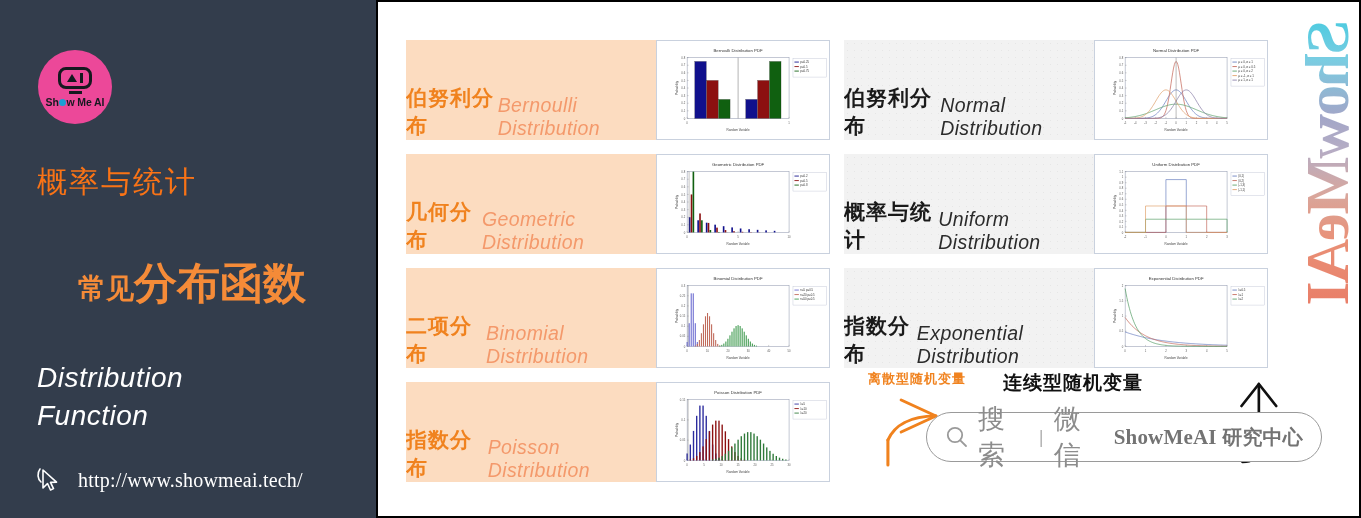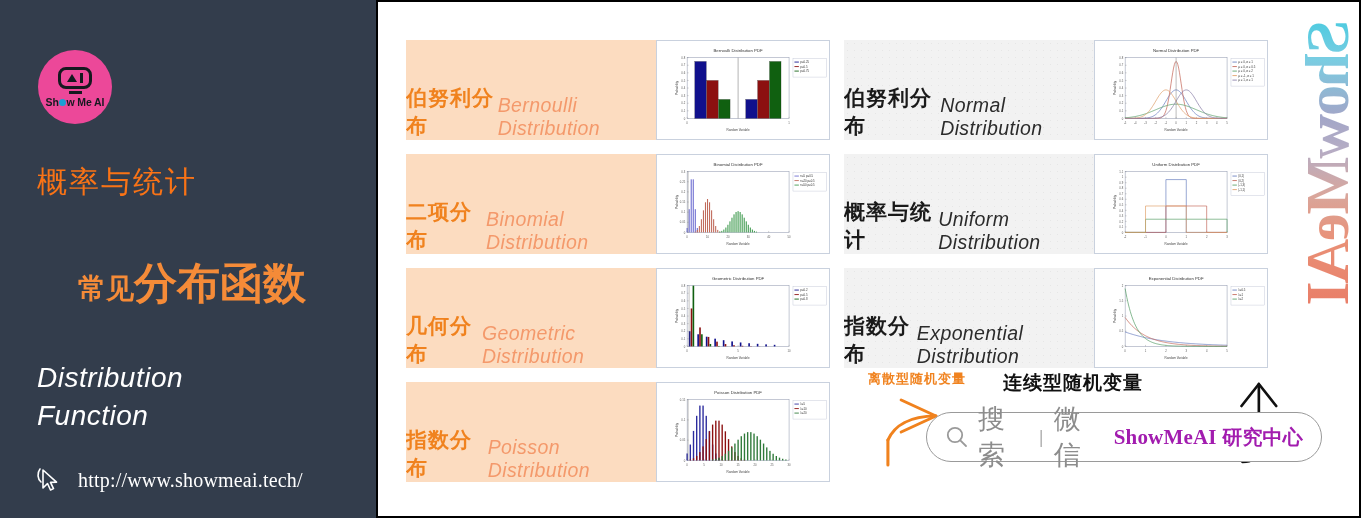--- a/index.html
+++ b/index.html
@@ -184,21 +184,21 @@
     z-index: 5;
   }
   .search-icon { flex: 0 0 24px; width: 24px; height: 24px; }
   .search-ph {
     font-size: 27px; color: #8c8c8c;
     font-family: "DejaVu Sans", "Liberation Sans", sans-serif;
     letter-spacing: 1px;
   }
   .search-sep { color: #b5b5b5; font-size: 19px; margin: 0 1px; }
   .search-brand {
-    font-size: 21px; font-weight: bold; color: #a21caf;
+    font-size: 21px; font-weight: bold; color: #737373;
     font-family: "Liberation Serif", "DejaVu Serif", serif;
     letter-spacing: 0.2px; white-space: nowrap;
   }
   .search-brand .cn {
     font-family: "DejaVu Sans", "Liberation Sans", sans-serif;
     font-size: 20px;
   }
 </style>
 </head>
 <body>
@@ -280,20 +280,92 @@
                 <text x="145.5" y="27.5" font-size="2.9" fill="#333">p=0.5</text>
                 <line x1="139.5" y1="30.7" x2="144" y2="30.7" stroke="#106010" stroke-width="0.9"></line>
                 <text x="145.5" y="32.1" font-size="2.9" fill="#333">p=0.75</text>
                 <rect x="37.8" y="20.875" width="11.733333333333333" height="58.125" fill="#10108c" stroke="#000" stroke-width="0.2"></rect>
                 <rect x="49.93333333333333" y="40.25" width="11.733333333333333" height="38.75" fill="#8c1010" stroke="#000" stroke-width="0.2"></rect>
                 <rect x="62.06666666666666" y="59.625" width="11.733333333333333" height="19.375" fill="#106010" stroke="#000" stroke-width="0.2"></rect>
                 <rect x="89.8" y="59.625" width="11.733333333333333" height="19.375" fill="#10108c" stroke="#000" stroke-width="0.2"></rect>
                 <rect x="101.93333333333334" y="40.25" width="11.733333333333333" height="38.75" fill="#8c1010" stroke="#000" stroke-width="0.2"></rect>
                 <rect x="114.06666666666666" y="20.875" width="11.733333333333333" height="58.125" fill="#106010" stroke="#000" stroke-width="0.2"></rect>
                 <line x1="82" y1="17" x2="82" y2="79" stroke="#666" stroke-width="0.5"></line>
+              </svg>
+            </div>
+          </div>
+          <div class="card discrete">
+            <div class="card-label">
+              <div class="card-cn">几何分布</div>
+              <div class="card-en">Geometric Distribution</div>
+            </div>
+            <div class="chart-box">
+              <svg class="chart-svg" viewBox="0 0 174 100">
+                <rect x="30" y="17" width="104" height="62" fill="#fff" stroke="#8890a8" stroke-width="0.5"></rect>
+                <text x="82" y="11" text-anchor="middle" font-size="4.4" fill="#333">Geometric Distribution PDF</text>
+                <text x="82" y="92" text-anchor="middle" font-size="3.1" fill="#444">Random Variable</text>
+                <text x="21" y="48" text-anchor="middle" font-size="3.1" fill="#444" transform="rotate(-90 21 48)">Probability</text>
+                <text x="28" y="80.2" text-anchor="end" font-size="2.8" fill="#555">0</text>
+                <line x1="30" y1="79" x2="31.5" y2="79" stroke="#888" stroke-width="0.4"></line>
+                <text x="28" y="72.45" text-anchor="end" font-size="2.8" fill="#555">0.1</text>
+                <line x1="30" y1="71.25" x2="31.5" y2="71.25" stroke="#888" stroke-width="0.4"></line>
+                <text x="28" y="64.7" text-anchor="end" font-size="2.8" fill="#555">0.2</text>
+                <line x1="30" y1="63.5" x2="31.5" y2="63.5" stroke="#888" stroke-width="0.4"></line>
+                <text x="28" y="56.95" text-anchor="end" font-size="2.8" fill="#555">0.3</text>
+                <line x1="30" y1="55.75" x2="31.5" y2="55.75" stroke="#888" stroke-width="0.4"></line>
+                <text x="28" y="49.2" text-anchor="end" font-size="2.8" fill="#555">0.4</text>
+                <line x1="30" y1="48" x2="31.5" y2="48" stroke="#888" stroke-width="0.4"></line>
+                <text x="28" y="41.45" text-anchor="end" font-size="2.8" fill="#555">0.5</text>
+                <line x1="30" y1="40.25" x2="31.5" y2="40.25" stroke="#888" stroke-width="0.4"></line>
+                <text x="28" y="33.7" text-anchor="end" font-size="2.8" fill="#555">0.6</text>
+                <line x1="30" y1="32.5" x2="31.5" y2="32.5" stroke="#888" stroke-width="0.4"></line>
+                <text x="28" y="25.95" text-anchor="end" font-size="2.8" fill="#555">0.7</text>
+                <line x1="30" y1="24.75" x2="31.5" y2="24.75" stroke="#888" stroke-width="0.4"></line>
+                <text x="28" y="18.2" text-anchor="end" font-size="2.8" fill="#555">0.8</text>
+                <line x1="30" y1="17" x2="31.5" y2="17" stroke="#888" stroke-width="0.4"></line>
+                <text x="30" y="84.5" text-anchor="middle" font-size="2.8" fill="#555">0</text>
+                <line x1="30" y1="79" x2="30" y2="77.5" stroke="#888" stroke-width="0.4"></line>
+                <text x="82" y="84.5" text-anchor="middle" font-size="2.8" fill="#555">5</text>
+                <line x1="82" y1="79" x2="82" y2="77.5" stroke="#888" stroke-width="0.4"></line>
+                <text x="134" y="84.5" text-anchor="middle" font-size="2.8" fill="#555">10</text>
+                <line x1="134" y1="79" x2="134" y2="77.5" stroke="#888" stroke-width="0.4"></line>
+                <rect x="138" y="18" width="34" height="18.799999999999997" fill="#fff" stroke="#b8bed0" stroke-width="0.4"></rect>
+                <line x1="139.5" y1="21.5" x2="144" y2="21.5" stroke="#10108c" stroke-width="0.9"></line>
+                <text x="145.5" y="22.9" font-size="2.9" fill="#333">p=0.2</text>
+                <line x1="139.5" y1="26.1" x2="144" y2="26.1" stroke="#8c1010" stroke-width="0.9"></line>
+                <text x="145.5" y="27.5" font-size="2.9" fill="#333">p=0.5</text>
+                <line x1="139.5" y1="30.7" x2="144" y2="30.7" stroke="#106010" stroke-width="0.9"></line>
+                <text x="145.5" y="32.1" font-size="2.9" fill="#333">p=0.8</text>
+                <rect x="31.733333333333334" y="63.5" width="1.6566666666666665" height="15.5" fill="#10108c"></rect>
+                <rect x="33.64" y="40.25" width="1.6566666666666665" height="38.75" fill="#8c1010"></rect>
+                <rect x="35.54666666666667" y="17" width="1.6566666666666665" height="62" fill="#106010"></rect>
+                <rect x="40.4" y="66.6" width="1.6566666666666665" height="12.400000000000006" fill="#10108c"></rect>
+                <rect x="42.306666666666665" y="59.625" width="1.6566666666666665" height="19.375" fill="#8c1010"></rect>
+                <rect x="44.21333333333333" y="66.6" width="1.6566666666666665" height="12.400000000000006" fill="#106010"></rect>
+                <rect x="49.06666666666666" y="69.08" width="1.6566666666666665" height="9.920000000000002" fill="#10108c"></rect>
+                <rect x="50.97333333333333" y="69.3125" width="1.6566666666666665" height="9.6875" fill="#8c1010"></rect>
+                <rect x="52.879999999999995" y="76.52" width="1.6566666666666665" height="2.480000000000004" fill="#106010"></rect>
+                <rect x="57.733333333333334" y="71.095" width="1.6566666666666665" height="7.905000000000001" fill="#10108c"></rect>
+                <rect x="59.64" y="74.1175" width="1.6566666666666665" height="4.882499999999993" fill="#8c1010"></rect>
+                <rect x="61.54666666666667" y="78.535" width="1.6566666666666665" height="0.4650000000000034" fill="#106010"></rect>
+                <rect x="66.39999999999999" y="72.645" width="1.6566666666666665" height="6.355000000000004" fill="#10108c"></rect>
+                <rect x="68.30666666666666" y="76.5975" width="1.6566666666666665" height="2.4025000000000034" fill="#8c1010"></rect>
+                <rect x="70.21333333333332" y="78.9225" width="1.6566666666666665" height="0.07750000000000057" fill="#106010"></rect>
+                <rect x="75.06666666666666" y="73.885" width="1.6566666666666665" height="5.114999999999995" fill="#10108c"></rect>
+                <rect x="76.97333333333333" y="77.76" width="1.6566666666666665" height="1.2399999999999949" fill="#8c1010"></rect>
+                <rect x="83.73333333333333" y="74.97" width="1.6566666666666665" height="4.030000000000001" fill="#10108c"></rect>
+                <rect x="85.64" y="78.38" width="1.6566666666666665" height="0.6200000000000045" fill="#8c1010"></rect>
+                <rect x="92.39999999999999" y="75.745" width="1.6566666666666665" height="3.2549999999999955" fill="#10108c"></rect>
+                <rect x="94.30666666666666" y="78.69" width="1.6566666666666665" height="0.3100000000000023" fill="#8c1010"></rect>
+                <rect x="101.06666666666666" y="76.365" width="1.6566666666666665" height="2.635000000000005" fill="#10108c"></rect>
+                <rect x="102.97333333333333" y="78.845" width="1.6566666666666665" height="0.15500000000000114" fill="#8c1010"></rect>
+                <rect x="109.73333333333333" y="76.9075" width="1.6566666666666665" height="2.092500000000001" fill="#10108c"></rect>
+                <rect x="111.64" y="78.9225" width="1.6566666666666665" height="0.07750000000000057" fill="#8c1010"></rect>
+                <rect x="118.39999999999999" y="77.3725" width="1.6566666666666665" height="1.6274999999999977" fill="#10108c"></rect>
+                <line x1="32" y1="17" x2="32" y2="79" stroke="#666" stroke-width="0.4"></line>
               </svg>
             </div>
           </div>
           <div class="card discrete">
             <div class="card-label">
               <div class="card-cn">二项分布</div>
               <div class="card-en">Binomial Distribution</div>
             </div>
             <div class="chart-box">
               <svg class="chart-svg" viewBox="0 0 174 100">
@@ -366,92 +438,20 @@
                 <rect x="83.53" y="58.16788192410513" width="1.1" height="20.83211807589487" fill="#3f9a4f"></rect>
                 <rect x="85.61" y="60.56876178046762" width="1.1" height="18.431238219532382" fill="#3f9a4f"></rect>
                 <rect x="87.69000000000001" y="63.971245664747215" width="1.1" height="15.028754335252785" fill="#3f9a4f"></rect>
                 <rect x="89.77" y="67.70623237385077" width="1.1" height="11.293767626149233" fill="#3f9a4f"></rect>
                 <rect x="91.85000000000001" y="71.17828298742728" width="1.1" height="7.821717012572719" fill="#3f9a4f"></rect>
                 <rect x="93.93" y="74.00756131183434" width="1.1" height="4.992438688165663" fill="#3f9a4f"></rect>
                 <rect x="96.01" y="76.0632243537655" width="1.1" height="2.9367756462344943" fill="#3f9a4f"></rect>
                 <rect x="98.09" y="77.40787856530609" width="1.1" height="1.592121434693908" fill="#3f9a4f"></rect>
                 <rect x="100.17" y="78.2045204896117" width="1.1" height="0.7954795103883043" fill="#3f9a4f"></rect>
                 <line x1="31" y1="17" x2="31" y2="79" stroke="#666" stroke-width="0.4"></line>
-              </svg>
-            </div>
-          </div>
-          <div class="card discrete">
-            <div class="card-label">
-              <div class="card-cn">几何分布</div>
-              <div class="card-en">Geometric Distribution</div>
-            </div>
-            <div class="chart-box">
-              <svg class="chart-svg" viewBox="0 0 174 100">
-                <rect x="30" y="17" width="104" height="62" fill="#fff" stroke="#8890a8" stroke-width="0.5"></rect>
-                <text x="82" y="11" text-anchor="middle" font-size="4.4" fill="#333">Geometric Distribution PDF</text>
-                <text x="82" y="92" text-anchor="middle" font-size="3.1" fill="#444">Random Variable</text>
-                <text x="21" y="48" text-anchor="middle" font-size="3.1" fill="#444" transform="rotate(-90 21 48)">Probability</text>
-                <text x="28" y="80.2" text-anchor="end" font-size="2.8" fill="#555">0</text>
-                <line x1="30" y1="79" x2="31.5" y2="79" stroke="#888" stroke-width="0.4"></line>
-                <text x="28" y="72.45" text-anchor="end" font-size="2.8" fill="#555">0.1</text>
-                <line x1="30" y1="71.25" x2="31.5" y2="71.25" stroke="#888" stroke-width="0.4"></line>
-                <text x="28" y="64.7" text-anchor="end" font-size="2.8" fill="#555">0.2</text>
-                <line x1="30" y1="63.5" x2="31.5" y2="63.5" stroke="#888" stroke-width="0.4"></line>
-                <text x="28" y="56.95" text-anchor="end" font-size="2.8" fill="#555">0.3</text>
-                <line x1="30" y1="55.75" x2="31.5" y2="55.75" stroke="#888" stroke-width="0.4"></line>
-                <text x="28" y="49.2" text-anchor="end" font-size="2.8" fill="#555">0.4</text>
-                <line x1="30" y1="48" x2="31.5" y2="48" stroke="#888" stroke-width="0.4"></line>
-                <text x="28" y="41.45" text-anchor="end" font-size="2.8" fill="#555">0.5</text>
-                <line x1="30" y1="40.25" x2="31.5" y2="40.25" stroke="#888" stroke-width="0.4"></line>
-                <text x="28" y="33.7" text-anchor="end" font-size="2.8" fill="#555">0.6</text>
-                <line x1="30" y1="32.5" x2="31.5" y2="32.5" stroke="#888" stroke-width="0.4"></line>
-                <text x="28" y="25.95" text-anchor="end" font-size="2.8" fill="#555">0.7</text>
-                <line x1="30" y1="24.75" x2="31.5" y2="24.75" stroke="#888" stroke-width="0.4"></line>
-                <text x="28" y="18.2" text-anchor="end" font-size="2.8" fill="#555">0.8</text>
-                <line x1="30" y1="17" x2="31.5" y2="17" stroke="#888" stroke-width="0.4"></line>
-                <text x="30" y="84.5" text-anchor="middle" font-size="2.8" fill="#555">0</text>
-                <line x1="30" y1="79" x2="30" y2="77.5" stroke="#888" stroke-width="0.4"></line>
-                <text x="82" y="84.5" text-anchor="middle" font-size="2.8" fill="#555">5</text>
-                <line x1="82" y1="79" x2="82" y2="77.5" stroke="#888" stroke-width="0.4"></line>
-                <text x="134" y="84.5" text-anchor="middle" font-size="2.8" fill="#555">10</text>
-                <line x1="134" y1="79" x2="134" y2="77.5" stroke="#888" stroke-width="0.4"></line>
-                <rect x="138" y="18" width="34" height="18.799999999999997" fill="#fff" stroke="#b8bed0" stroke-width="0.4"></rect>
-                <line x1="139.5" y1="21.5" x2="144" y2="21.5" stroke="#10108c" stroke-width="0.9"></line>
-                <text x="145.5" y="22.9" font-size="2.9" fill="#333">p=0.2</text>
-                <line x1="139.5" y1="26.1" x2="144" y2="26.1" stroke="#8c1010" stroke-width="0.9"></line>
-                <text x="145.5" y="27.5" font-size="2.9" fill="#333">p=0.5</text>
-                <line x1="139.5" y1="30.7" x2="144" y2="30.7" stroke="#106010" stroke-width="0.9"></line>
-                <text x="145.5" y="32.1" font-size="2.9" fill="#333">p=0.8</text>
-                <rect x="31.733333333333334" y="63.5" width="1.6566666666666665" height="15.5" fill="#10108c"></rect>
-                <rect x="33.64" y="40.25" width="1.6566666666666665" height="38.75" fill="#8c1010"></rect>
-                <rect x="35.54666666666667" y="17" width="1.6566666666666665" height="62" fill="#106010"></rect>
-                <rect x="40.4" y="66.6" width="1.6566666666666665" height="12.400000000000006" fill="#10108c"></rect>
-                <rect x="42.306666666666665" y="59.625" width="1.6566666666666665" height="19.375" fill="#8c1010"></rect>
-                <rect x="44.21333333333333" y="66.6" width="1.6566666666666665" height="12.400000000000006" fill="#106010"></rect>
-                <rect x="49.06666666666666" y="69.08" width="1.6566666666666665" height="9.920000000000002" fill="#10108c"></rect>
-                <rect x="50.97333333333333" y="69.3125" width="1.6566666666666665" height="9.6875" fill="#8c1010"></rect>
-                <rect x="52.879999999999995" y="76.52" width="1.6566666666666665" height="2.480000000000004" fill="#106010"></rect>
-                <rect x="57.733333333333334" y="71.095" width="1.6566666666666665" height="7.905000000000001" fill="#10108c"></rect>
-                <rect x="59.64" y="74.1175" width="1.6566666666666665" height="4.882499999999993" fill="#8c1010"></rect>
-                <rect x="61.54666666666667" y="78.535" width="1.6566666666666665" height="0.4650000000000034" fill="#106010"></rect>
-                <rect x="66.39999999999999" y="72.645" width="1.6566666666666665" height="6.355000000000004" fill="#10108c"></rect>
-                <rect x="68.30666666666666" y="76.5975" width="1.6566666666666665" height="2.4025000000000034" fill="#8c1010"></rect>
-                <rect x="70.21333333333332" y="78.9225" width="1.6566666666666665" height="0.07750000000000057" fill="#106010"></rect>
-                <rect x="75.06666666666666" y="73.885" width="1.6566666666666665" height="5.114999999999995" fill="#10108c"></rect>
-                <rect x="76.97333333333333" y="77.76" width="1.6566666666666665" height="1.2399999999999949" fill="#8c1010"></rect>
-                <rect x="83.73333333333333" y="74.97" width="1.6566666666666665" height="4.030000000000001" fill="#10108c"></rect>
-                <rect x="85.64" y="78.38" width="1.6566666666666665" height="0.6200000000000045" fill="#8c1010"></rect>
-                <rect x="92.39999999999999" y="75.745" width="1.6566666666666665" height="3.2549999999999955" fill="#10108c"></rect>
-                <rect x="94.30666666666666" y="78.69" width="1.6566666666666665" height="0.3100000000000023" fill="#8c1010"></rect>
-                <rect x="101.06666666666666" y="76.365" width="1.6566666666666665" height="2.635000000000005" fill="#10108c"></rect>
-                <rect x="102.97333333333333" y="78.845" width="1.6566666666666665" height="0.15500000000000114" fill="#8c1010"></rect>
-                <rect x="109.73333333333333" y="76.9075" width="1.6566666666666665" height="2.092500000000001" fill="#10108c"></rect>
-                <rect x="111.64" y="78.9225" width="1.6566666666666665" height="0.07750000000000057" fill="#8c1010"></rect>
-                <rect x="118.39999999999999" y="77.3725" width="1.6566666666666665" height="1.6274999999999977" fill="#10108c"></rect>
-                <line x1="32" y1="17" x2="32" y2="79" stroke="#666" stroke-width="0.4"></line>
               </svg>
             </div>
           </div>
           <div class="card discrete">
             <div class="card-label">
               <div class="card-cn">指数分布</div>
               <div class="card-en">Poisson Distribution</div>
             </div>
             <div class="chart-box">
               <svg class="chart-svg" viewBox="0 0 174 100">

